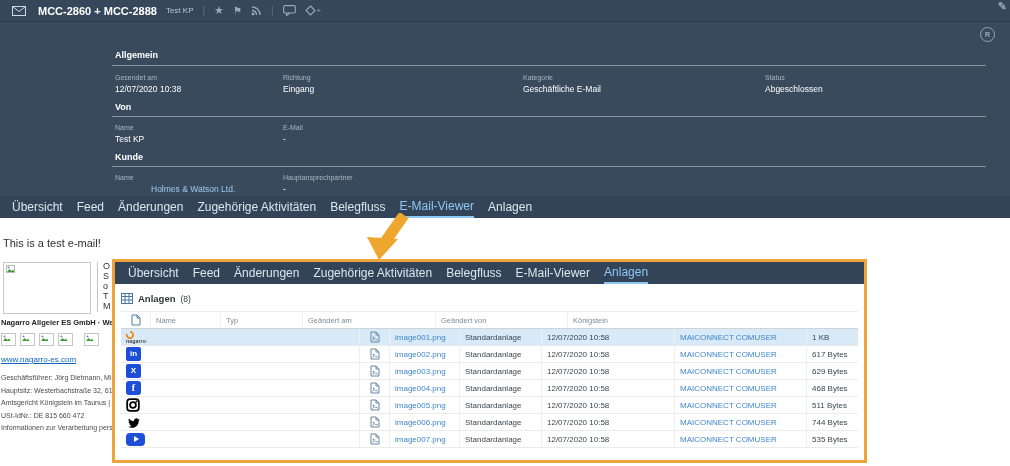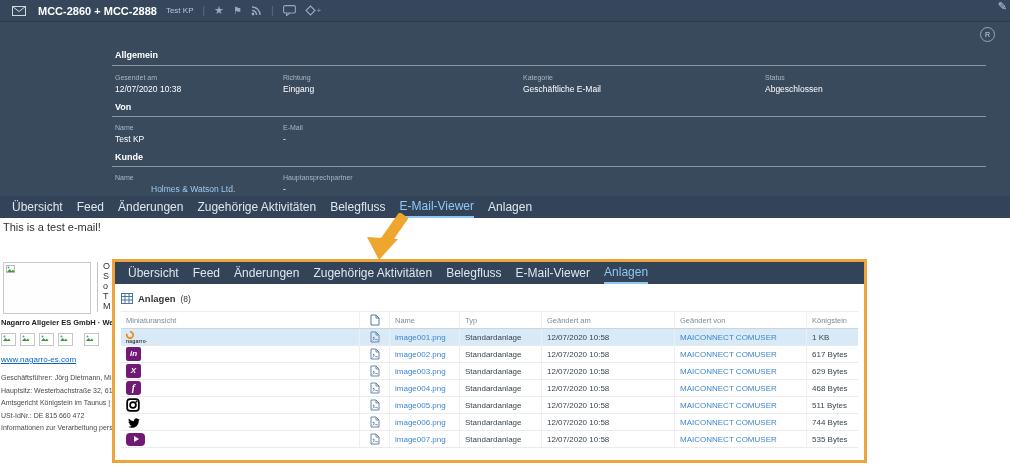--- a/index.html
+++ b/index.html
@@ -30,21 +30,21 @@
   .fvalue.link{color:#9cc9f0;}
 
   
   .tabbar{display:flex;align-items:flex-end;gap:14px;background:#334459;height:22px;
           padding-left:12px;box-sizing:border-box;}
   .maintabs{position:absolute;left:0;top:196px;width:1010px;}
   .tab{font-size:12px;color:#dde6ee;height:22px;line-height:22px;white-space:nowrap;cursor:default;}
   .tab.sel{color:#8ec7f3;border-bottom:2px solid #8ec7f3;height:22px;line-height:20px;box-sizing:border-box;}
 
   
-  .bodytxt{position:absolute;font-size:11px;color:#303030;white-space:nowrap;}
+  .bodytxt{position:absolute;font-size:11px;color:#303030;white-space:nowrap;margin-top:16px;}
   .sigbox{position:absolute;left:3px;top:262px;width:86px;height:50px;border:1px solid #c8c8c8;background:#fefefe;}
   .sigbox svg{position:absolute;left:2px;top:2px;}
   .vline{position:absolute;left:97px;top:262px;width:1px;height:50px;background:#c4c4c4;}
   .letters{position:absolute;left:103px;top:261px;width:10px;display:flex;flex-direction:column;}
   .letters span{font-size:9px;color:#333;line-height:10px;}
   .leftcol{position:absolute;left:1px;top:318px;width:111px;overflow:hidden;}
   .company{font-size:7.5px;font-weight:bold;color:#222;white-space:nowrap;margin-bottom:6px;}
   .thumbrow{display:flex;gap:4px;margin-bottom:9px;align-items:flex-start;}
   .mini{position:relative;width:13px;height:11px;border:1px solid #c6c6c6;background:#fff;flex:0 0 auto;}
   .mini.offset{margin-left:7px;}
@@ -70,22 +70,22 @@
   .td{font-size:8px;color:#3a4750;}
   .td.link{color:#3e86cc;}
   .c1{width:239px;}.c2{width:30px;justify-content:center;padding-left:0;}
   .c3{width:70px;}.c4{width:82px;}.c5{width:133px;}.c6{width:132px;}.c7{flex:1;border-right:none;}
   .tfoot{display:flex;align-items:center;gap:5px;height:17px;padding-left:4px;}
   .cb{width:9px;height:9px;background:#3a72a8;border:1px solid #26517a;display:flex;
       align-items:center;justify-content:center;}
   .ftext{font-size:8px;color:#32363a;}
 
   
-  .si{width:15px;height:14px;background:#701a75;border-radius:2px;color:#fff;font-size:8px;
-      font-weight:bold;display:flex;align-items:center;justify-content:center;line-height:1;flex:0 0 auto;font-style:italic;}
+  .si{width:15px;height:14px;background:#1d4ed8;border-radius:2px;color:#fff;font-size:8px;
+      font-weight:bold;display:flex;align-items:center;justify-content:center;line-height:1;flex:0 0 auto;}
   .si.fb{border-radius:3px;font-family:"Liberation Serif",serif;font-size:10px;}
   .si.yt{width:19px;height:13px;border-radius:4px;}
   .yt-tri{width:0;height:0;border-left:5px solid #fff;border-top:3.5px solid transparent;
           border-bottom:3.5px solid transparent;margin-left:1px;}
   .nag{display:flex;flex-direction:column;align-items:flex-start;line-height:1;}
   .nag-t{font-size:5px;font-weight:bold;color:#3a3a3a;letter-spacing:.2px;}
   .nag-dot{color:#f08200;}
 
   
   .arrow{position:absolute;left:352px;top:213px;z-index:20;}
@@ -246,21 +246,20 @@
             <line x1="0.5" y1="3.5" x2="11.5" y2="3.5" stroke="#49759c"></line>
             <line x1="0.5" y1="7" x2="11.5" y2="7" stroke="#49759c"></line>
             <line x1="4" y1="0.5" x2="4" y2="10.5" stroke="#49759c"></line>
             <line x1="8" y1="0.5" x2="8" y2="10.5" stroke="#49759c"></line>
           </svg>
         <span class="t">Anlagen</span>
         <span class="c">(8)</span>
       </div>
 
       <div class="thead">
-        <div class="th c1">Miniaturansicht</div>
         <div class="th c2">
           <svg width="10" height="12" viewBox="0 0 10 12">
               <path d="M1 1 h5 l3 3 v7 h-8 z" fill="none" stroke="#4d7aa5" stroke-width="1"></path>
               <path d="M6 1 v3 h3" fill="none" stroke="#4d7aa5" stroke-width="1"></path>
             </svg>
         </div>
         <div class="th c3">Name</div>
         <div class="th c4">Typ</div>
         <div class="th c5">Geändert am</div>
         <div class="th c6">Geändert von</div>

